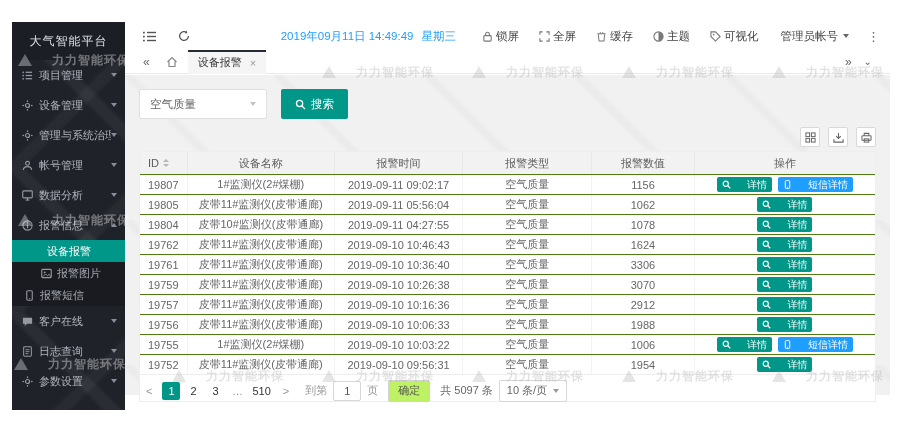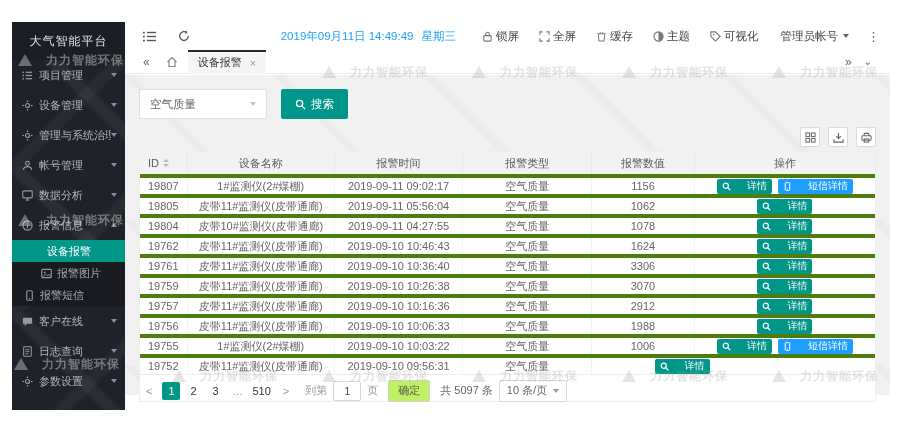--- a/index.html
+++ b/index.html
@@ -50,21 +50,21 @@
   .search-row { display:flex; align-items:center; gap:14px; height:30px; margin-bottom:8px; }
   .select { width:128px; height:30px; background:#fff; border:1px solid #e0e0e0; border-radius:2px; display:flex; align-items:center; padding:0 10px; font-size:11.5px; color:#666; cursor:pointer; }
   .select .val { flex:1; }
   .btn-search { height:30px; background:#009688; color:#fff; border:none; border-radius:2px; padding:0 14px; font-size:11.5px; display:flex; align-items:center; gap:5px; cursor:pointer; font-family:inherit; }
   .toolbar-row { height:20px; display:flex; justify-content:flex-end; gap:8px; margin-bottom:4px; }
   .tool-btn { width:20px; height:20px; background:#fff; border:1px solid #d9d9d9; border-radius:2px; color:#666; display:flex; align-items:center; justify-content:center; cursor:pointer; }
 
   .table { background:#fff; border:1px solid #eee; font-size:11px; color:#666; }
   .thead { display:flex; background:#f2f2f2; height:22px; color:#5a5a5a; }
   .thead .cell { display:flex; align-items:center; justify-content:center; border-right:1px solid #e8e8e8; }
-  .trow { display:flex; height:20px; border-top:4px solid #4d7c0f; background:#fff; }
+  .trow { display:flex; height:20px; border-top:1px solid #4d7c0f; background:#fff; }
   .trow .cell { display:flex; align-items:center; justify-content:center; border-right:1px solid #f3f3f3; overflow:hidden; white-space:nowrap; }
   .c-id    { width:6.5%;  justify-content:flex-start !important; padding-left:8px; }
   .c-name  { width:20%; }
   .c-time  { width:17.5%; }
   .c-type  { width:17.5%; }
   .c-value { width:14%; }
   .c-op    { width:24.5%; border-right:none !important; gap:6px; }
   .sort { display:flex; flex-direction:column; gap:2px; margin-left:4px; }
   .sort i { display:block; width:0; height:0; border-left:3px solid transparent; border-right:3px solid transparent; }
   .sort .up { border-bottom:3.5px solid #b5b5b5; } .sort .dn { border-top:3.5px solid #b5b5b5; }
@@ -76,21 +76,21 @@
   .pg-arrow { color:#999; padding:0 4px; cursor:pointer; }
   .pg-num { min-width:18px; height:18px; line-height:18px; text-align:center; cursor:pointer; color:#333; padding:0 2px; }
   .pg-num.active { background:#009688; color:#fff; border-radius:2px; cursor:default; }
   .pg-num.dots { color:#999; cursor:default; }
   .pg-input { width:28px; height:20px; border:1px solid #d7d7d7; border-radius:2px; text-align:center; font-size:11px; color:#555; font-family:inherit; }
   .pg-btn { height:22px; padding:0 9px; background:#bef264; border:1px solid #d2d2d2; border-radius:2px; font-size:11px; color:#555; cursor:pointer; font-family:inherit; margin-left:4px; }
   .pg-total { margin-left:4px; }
   .pg-size { height:22px; border:1px solid #d7d7d7; border-radius:2px; background:#fff; display:flex; align-items:center; gap:6px; padding:0 7px; cursor:pointer; }
 
   
-  .wm { position:absolute; display:flex; align-items:center; gap:14px; pointer-events:none; z-index:9; }
+  .wm { position:absolute; display:flex; align-items:center; gap:20px; pointer-events:none; z-index:9; }
   .wm .wm-tri { width:0; height:0; border-left:7px solid transparent; border-right:7px solid transparent; border-bottom:12px solid currentColor; opacity:.9; }
   .wm .wm-text { font-size:12px; font-weight:bold; letter-spacing:1px; line-height:1; }
   .wm-light { color:rgba(255,255,255,.38); }
   .wm-gray { color:rgba(160,160,160,.30); }
 </style>
 </head>
 <body>
 
 <div class="app">
 
@@ -532,20 +532,21 @@
                   </svg>
                   <span>短信详情</span>
                 </button>
               </div>
             </div>
             <div class="trow">
               <div class="cell c-id">19752</div>
               <div class="cell c-name">皮带11#监测仪(皮带通廊)</div>
               <div class="cell c-time">2019-09-10 09:56:31</div>
               <div class="cell c-type">空气质量</div>
+              <div class="cell c-value">1954</div>
               <div class="cell c-op">
                 <button class="btn-mini btn-detail">
                   <svg width="9" height="9" viewBox="0 0 12 12">
                     <circle cx="5" cy="5" r="3.4" fill="none" stroke="#fff" stroke-width="1.6"></circle>
                     <line x1="7.6" y1="7.6" x2="11" y2="11" stroke="#fff" stroke-width="1.6"></line>
                   </svg>
                   <span>详情</span>
                 </button>
               </div>
             </div>

